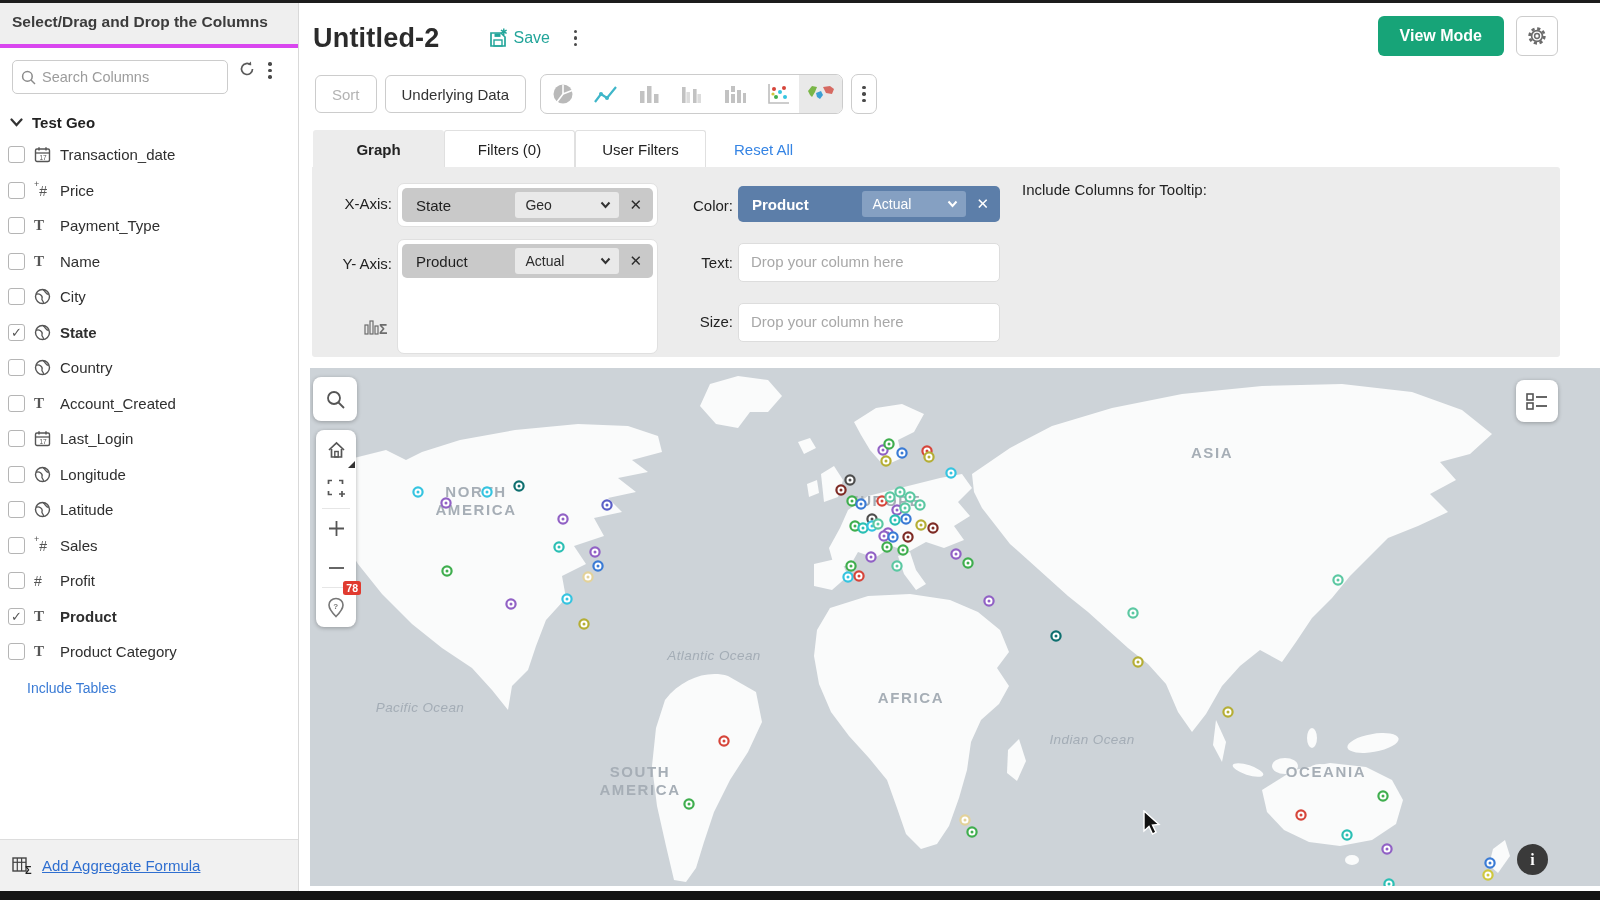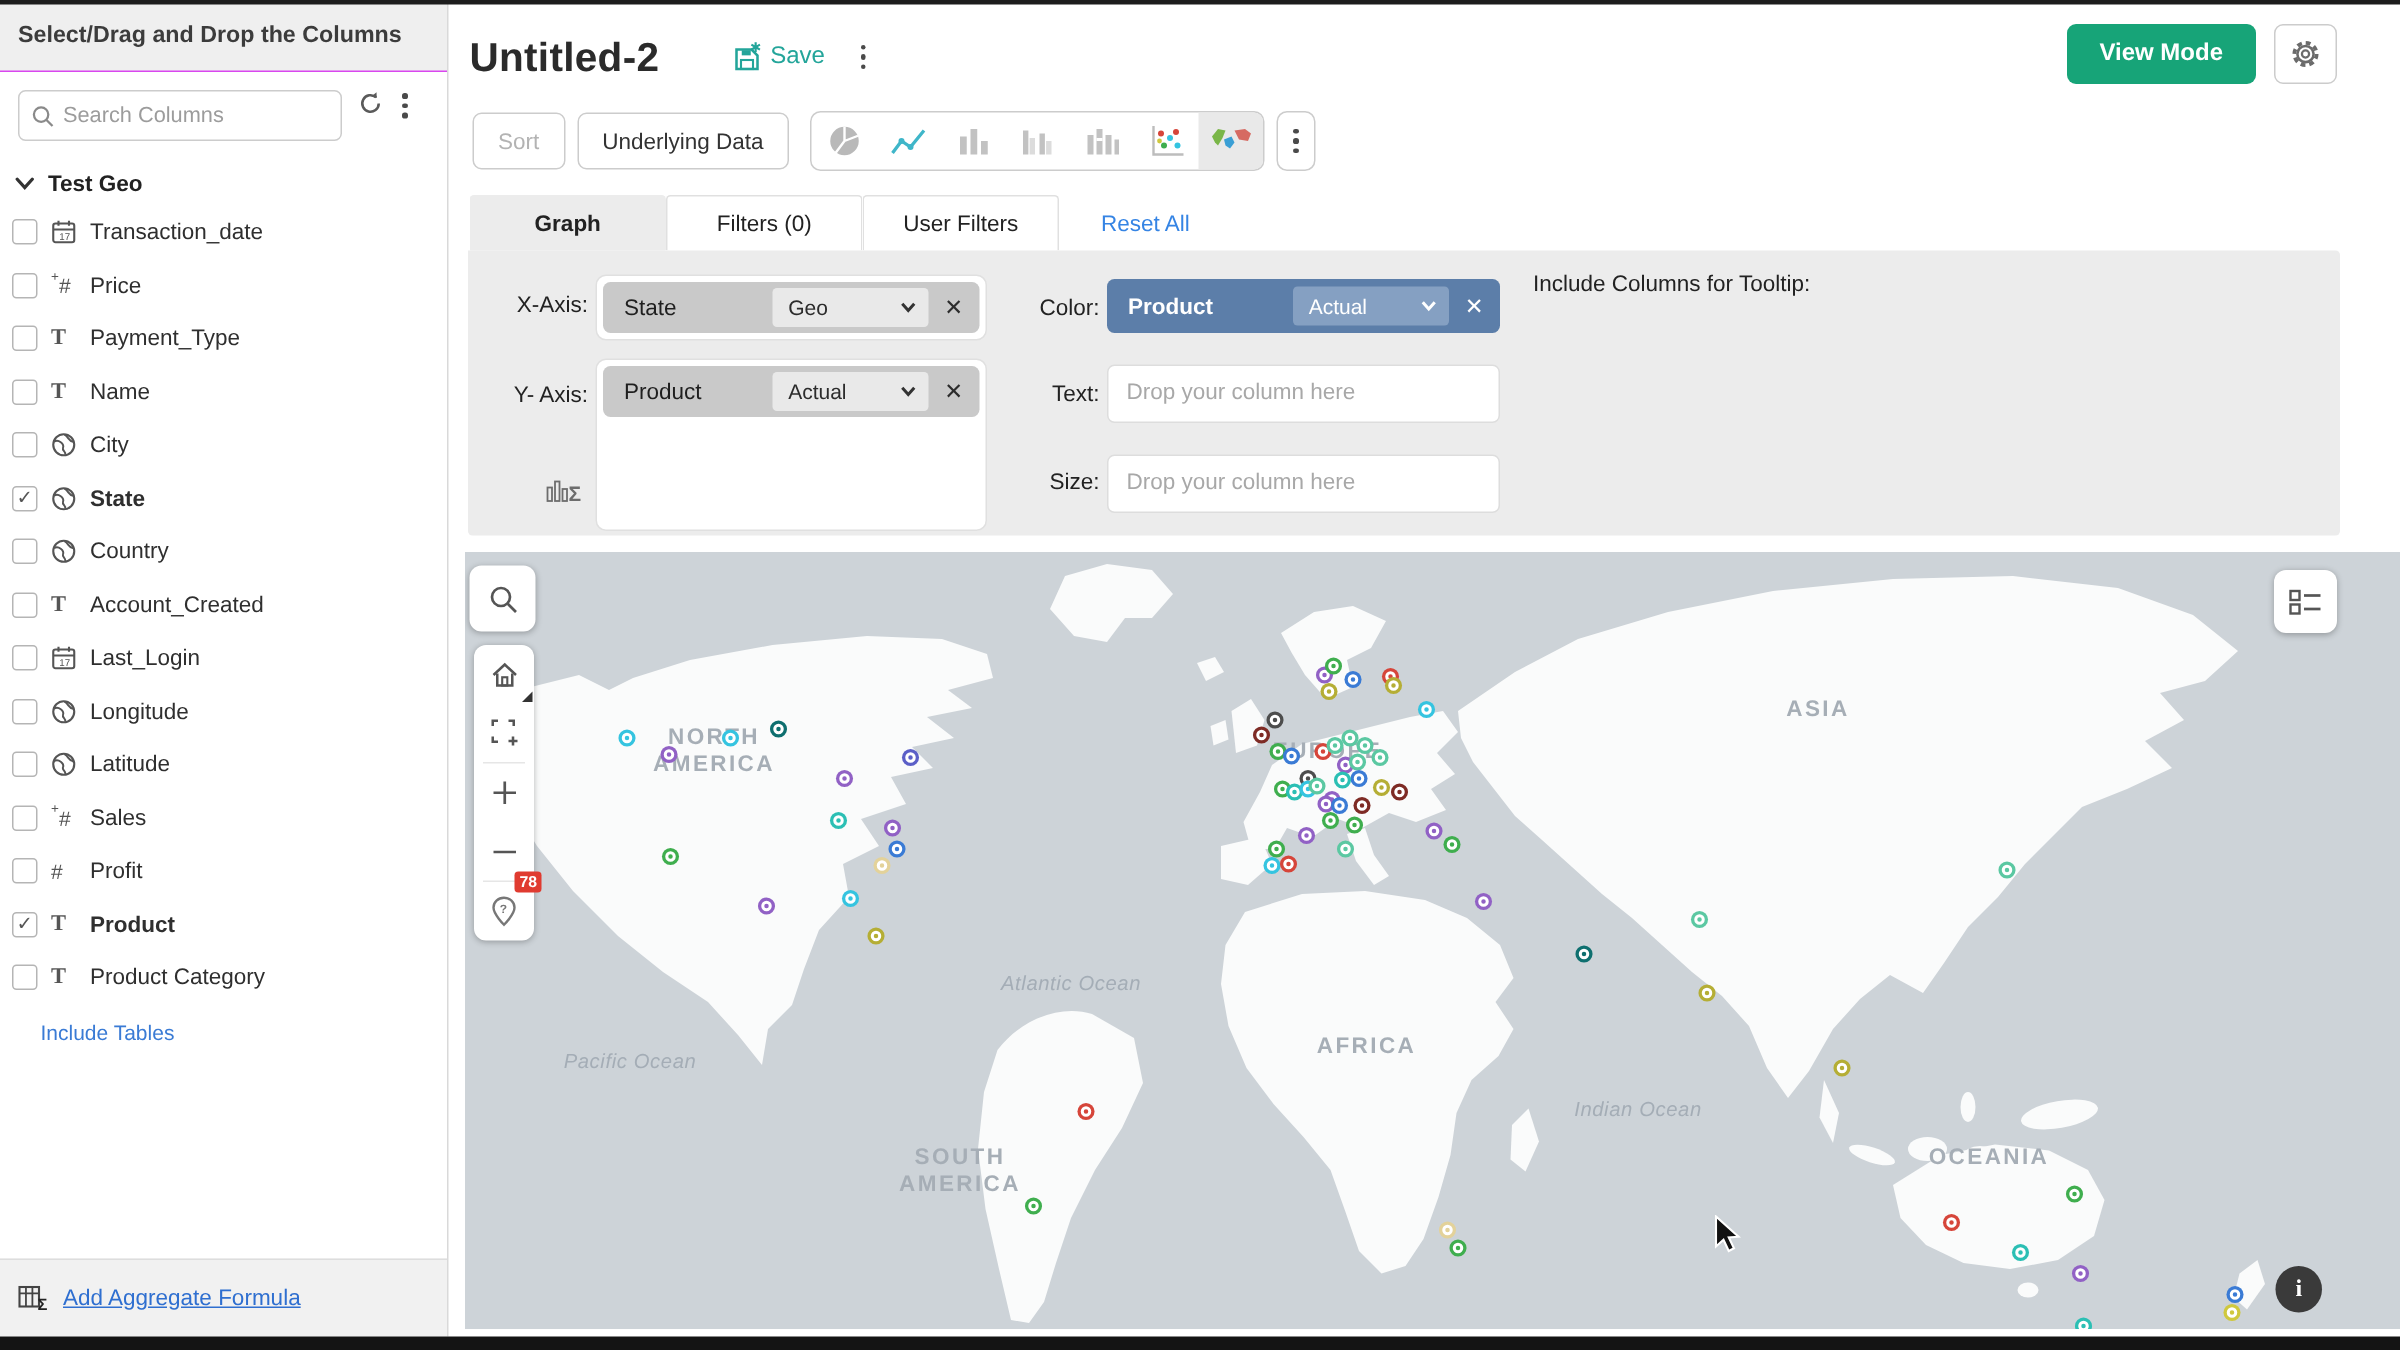--- a/index.html
+++ b/index.html
@@ -4,21 +4,21 @@
 <style>
   * { margin:0; padding:0; box-sizing:border-box; }
   html,body { width:1600px; height:900px; overflow:hidden; background:#fff;
     font-family:"Liberation Sans", "DejaVu Sans", sans-serif; }
   .screen { position:relative; width:1600px; height:900px; background:#fff; }
   .top-strip { position:absolute; top:0; left:0; width:100%; height:3px; background:#1d1d1d; z-index:60;}
   .bottom-strip { position:absolute; left:0; top:891px; width:100%; height:9px; background:#141414; z-index:60;}
 
   
   .sidebar { position:absolute; left:0; top:0; width:299px; height:891px; background:#fff; border-right:1px solid #d9d9d9; }
-  .sb-head { height:48px; background:#efefef; border-bottom:1px solid #d946ef; display:flex; align-items:center; padding:4px 12px; font-size:15.5px; font-weight:bold; color:#3c3c3c; }
+  .sb-head { height:48px; background:#efefef; border-bottom:4px solid #d946ef; display:flex; align-items:center; padding:4px 12px; font-size:15.5px; font-weight:bold; color:#3c3c3c; }
   .sb-search { display:flex; align-items:flex-start; gap:10px; padding:12px 8px 6px 12px; }
   .search-box { flex:0 0 216px; height:34px; border:1px solid #ccc; border-radius:5px; display:flex; align-items:center; padding:0 8px; gap:6px; background:#fff;}
   .search-box input { border:none; outline:none; font-size:14.5px; color:#333; width:170px; font-family:inherit; }
   .search-box input::placeholder { color:#9c9c9c; }
   .icon-btn { background:none; border:none; cursor:pointer; display:flex; align-items:center; justify-content:center; }
   .kebab { display:inline-flex; flex-direction:column; gap:3px; padding:2px;}
   .kebab i { width:3.5px; height:3.5px; border-radius:50%; background:#4a4a4a; }
   .sb-group { display:flex; align-items:center; gap:9px; padding:14px 0 6px 10px; font-size:15px; font-weight:bold; color:#222; }
   .col-list { }
   .col-row { display:flex; align-items:center; height:35.5px; padding-left:8px; gap:0; cursor:pointer;}
@@ -466,21 +466,21 @@
           <path d="M1183,481 L1195,472 L1200,488 L1188,505 L1179,497 Z"></path>
         </g>
       </svg>
       <div id="map-labels">
           <div class="map-label continent" style="left: 166px; top: 115px;">NORTH
 AMERICA</div>
           <div class="map-label continent" style="left: 330px; top: 395px;">SOUTH
 AMERICA</div>
           <div class="map-label continent" style="left: 575px; top: 124px;">EUROPE</div>
           <div class="map-label continent" style="left: 601px; top: 321px;">AFRICA</div>
-          <div class="map-label continent" style="left: 902px; top: 96px;">ASIA</div>
+          <div class="map-label continent" style="left: 902px; top: 76px;">ASIA</div>
           <div class="map-label continent" style="left: 1016px; top: 395px;">OCEANIA</div>
           <div class="map-label ocean" style="left: 404px; top: 280px;">Atlantic Ocean</div>
           <div class="map-label ocean" style="left: 110px; top: 332px;">Pacific Ocean</div>
           <div class="map-label ocean" style="left: 782px; top: 364px;">Indian Ocean</div>
         </div>
       <div id="map-dots">
           <span class="dot" style="left: 108px; top: 124px; background: rgb(53, 196, 224); box-shadow: rgb(53, 196, 224) 0px 0px 0px 2.2px;"></span>
           <span class="dot" style="left: 136px; top: 135px; background: rgb(145, 97, 197); box-shadow: rgb(145, 97, 197) 0px 0px 0px 2.2px;"></span>
           <span class="dot" style="left: 177px; top: 124px; background: rgb(53, 196, 224); box-shadow: rgb(53, 196, 224) 0px 0px 0px 2.2px;"></span>
           <span class="dot" style="left: 209px; top: 118px; background: rgb(14, 111, 111); box-shadow: rgb(14, 111, 111) 0px 0px 0px 2.2px;"></span>

